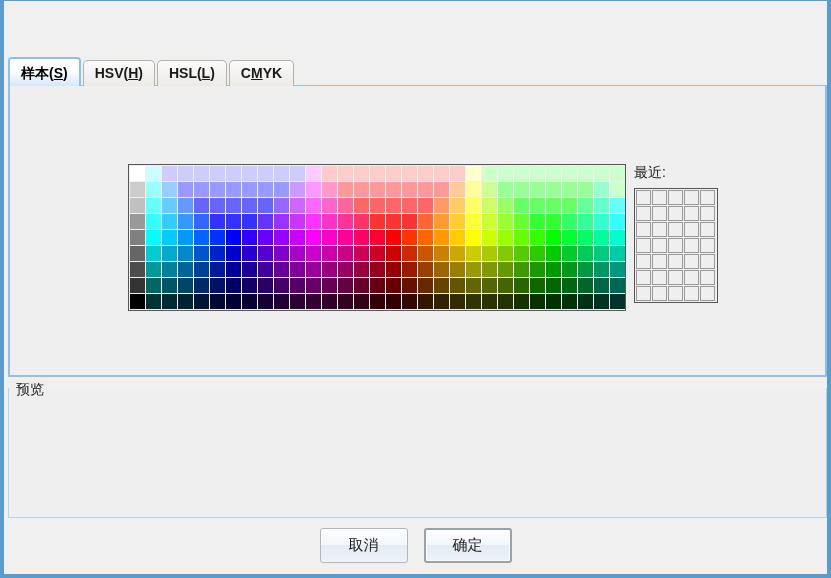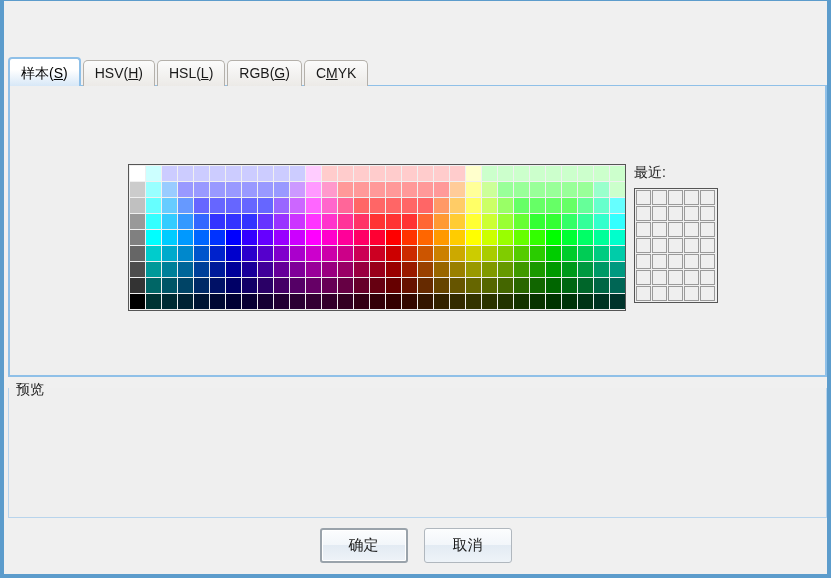--- a/index.html
+++ b/index.html
@@ -77,21 +77,21 @@
     display: flex;
     align-items: flex-end;
     z-index: 5;
   }
   .tab {
     height: 26px;
     line-height: 25px;
     padding: 0 11px;
     margin-right: 2px;
     font-size: 14px;
-    font-weight: normal;
+    font-weight: bold;
     color: #1a1a1a;
     background: linear-gradient(#fbfbfb, #eceae7);
     border: 1px solid #b4b0aa;
     border-bottom: none;
     border-radius: 5px 5px 0 0;
     box-sizing: border-box;
     white-space: nowrap;
     cursor: default;
     position: relative;
   }
@@ -300,21 +300,20 @@
 </head>
 <body>
 
 <div id="window">
 
 
   <div id="tabstrip">
       <div class="tab selected">样本(<u>S</u>)</div>
       <div class="tab">HSV(<u>H</u>)</div>
       <div class="tab">HSL(<u>L</u>)</div>
-      <div class="tab">RGB(<u>G</u>)</div>
       <div class="tab">C<u>M</u>YK</div>
     </div>
 
   <div id="tabpanel">
 
     <div id="swatch-area">
       <div id="swatch-grid">
           <div class="swatch" title="#ffffff" style="background: rgb(255, 255, 255);"></div>
           <div class="swatch" title="#ccffff" style="background: rgb(204, 255, 255);"></div>
           <div class="swatch" title="#ccccff" style="background: rgb(204, 204, 255);"></div>
@@ -640,17 +639,17 @@
 
   </div>
 
   <div id="preview-topline-left"></div>
   <div id="preview-topline-right"></div>
   <div id="preview-panel"></div>
   <div id="preview-title">预览</div>
 
 
   <div id="buttonbar">
+      <div class="btn">取消</div>
       <div class="btn default">确定</div>
-      <div class="btn">取消</div>
     </div>
 
 </div>
 
 </body></html>

